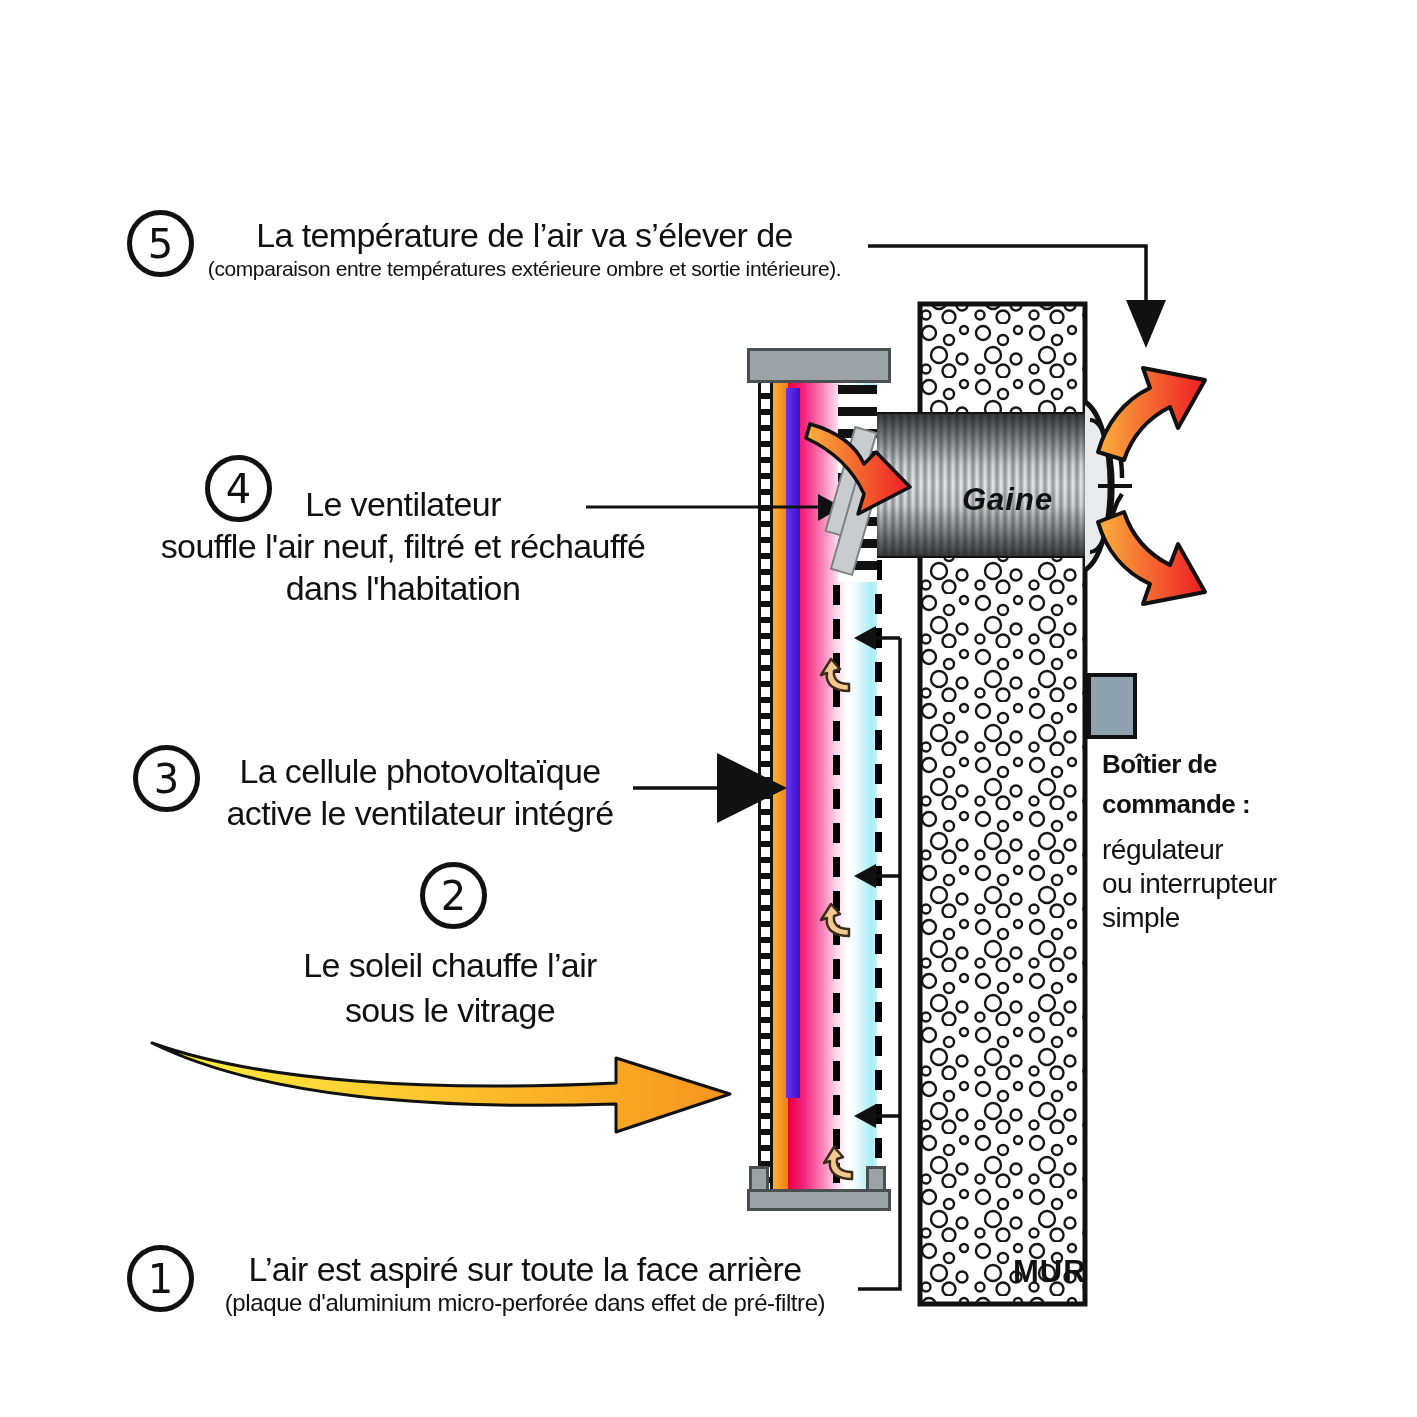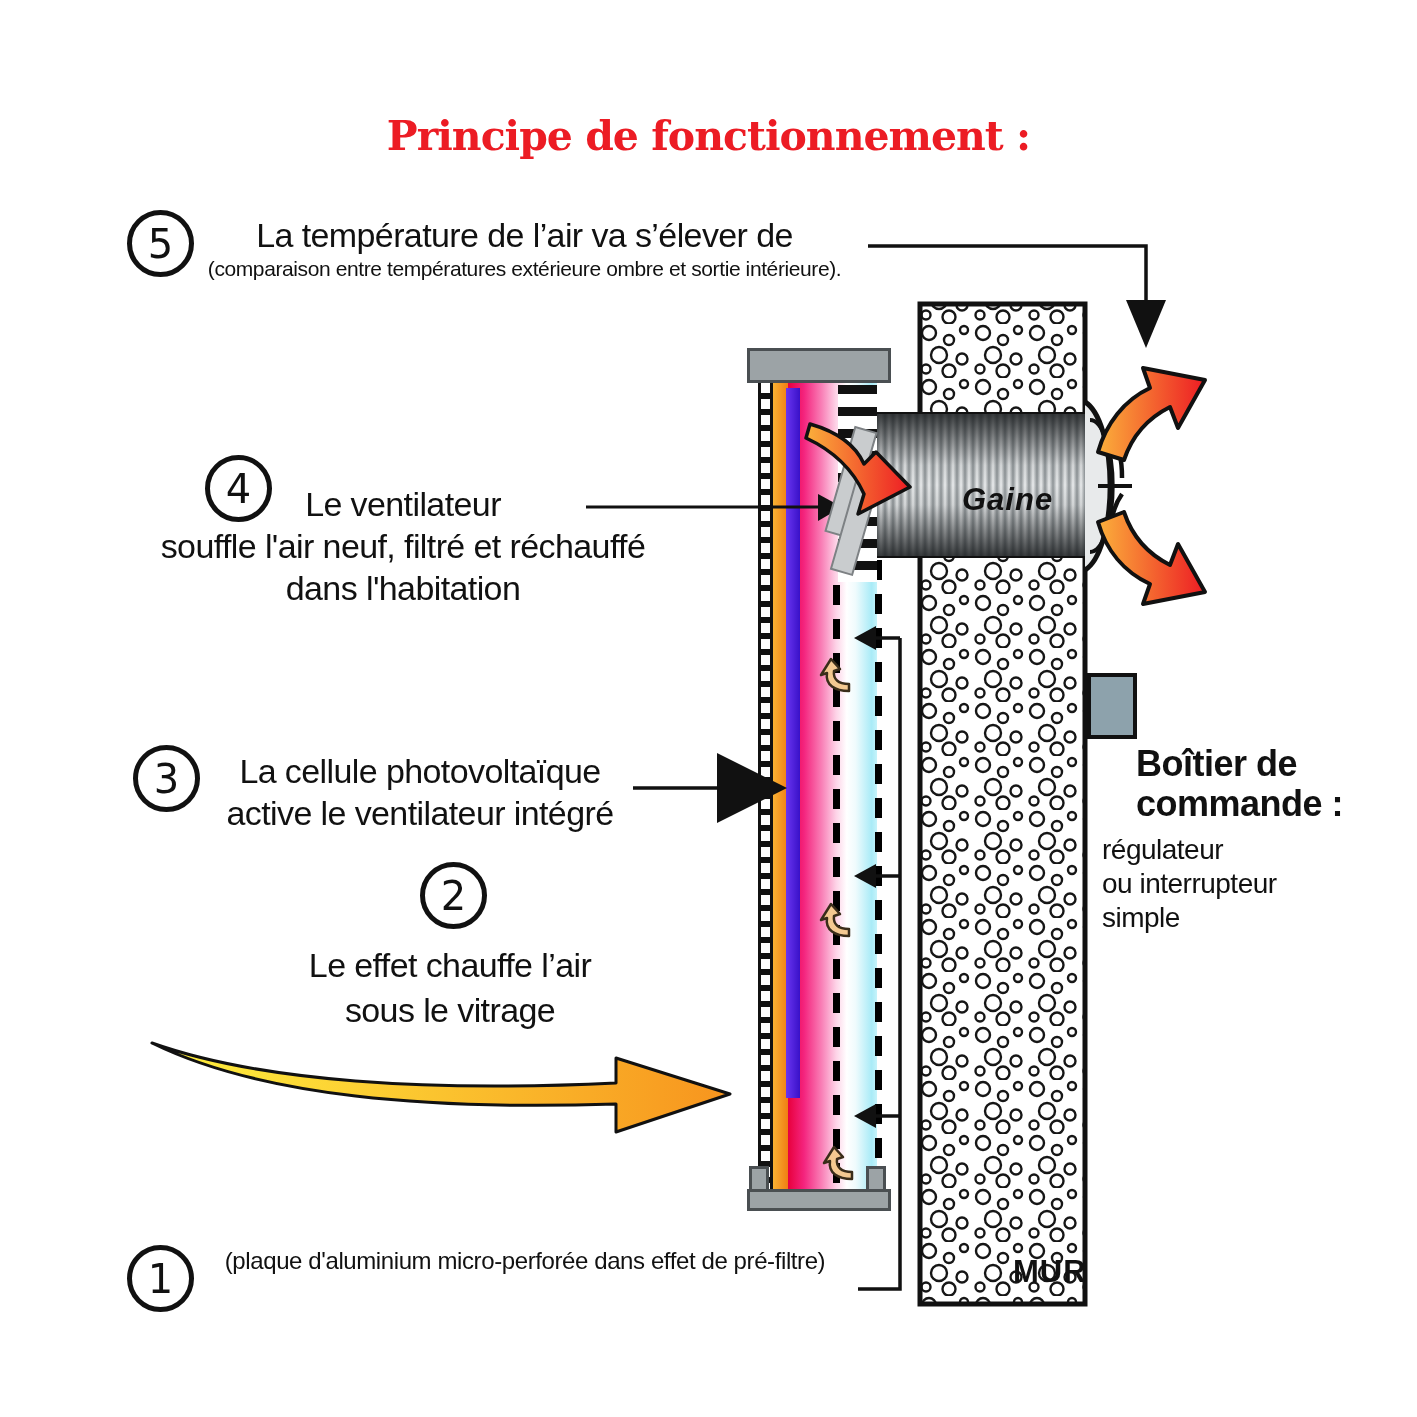--- a/index.html
+++ b/index.html
@@ -18,21 +18,21 @@
   .blabel{font-weight:bold;z-index:5;}
   
   .duct{left:877px;top:412px;width:208px;height:146px;z-index:2;
         background:repeating-linear-gradient(90deg,#8e9497 0px,#eceeef 4px,#8e9497 8px);}
   .duct-shade{position:absolute;inset:0;
         background:linear-gradient(180deg,rgba(25,28,30,.85) 0%,rgba(25,28,30,.08) 36%,rgba(255,255,255,0) 50%,rgba(25,28,30,.08) 64%,rgba(25,28,30,.85) 100%);
         border-top:2px solid #111;border-bottom:2px solid #111;}
   .gaine{left:962px;top:482px;font-size:31px;letter-spacing:1px;z-index:5;font-style:italic;}
   .mur{left:1013px;top:1254px;font-size:31px;letter-spacing:1px;z-index:5;}
   .ctrl-box{left:1087px;top:673px;width:42px;height:58px;background:#8DA2AC;border:4px solid #111;z-index:3;}
-  .ctrl-title{left:1102px;top:744px;width:210px;font-size:36px;line-height:40px;letter-spacing:-0.5px;text-align:left;margin-left:34px;}
+  .ctrl-title{left:1102px;top:744px;width:210px;font-size:26px;line-height:40px;letter-spacing:-0.5px;text-align:left;}
   .ctrl-desc{left:1102px;top:833px;width:230px;font-size:28px;line-height:34px;letter-spacing:-0.5px;z-index:5;}
   
   .cap-top{left:747px;top:348px;width:138px;height:29px;background:#9CA3A6;border:3px solid #4a4f52;z-index:3;}
   .cap-bot{left:747px;top:1189px;width:138px;height:16px;background:#9CA3A6;border:3px solid #4a4f52;z-index:3;}
   .leg{width:14px;height:26px;background:#9CA3A6;border:3px solid #4a4f52;z-index:3;}
   .hatch{left:758px;top:377px;width:9px;height:812px;z-index:2;
          background:repeating-linear-gradient(180deg,#111 0 6px,#fff 6px 16px);
          border-left:3px solid #111;border-right:3px solid #111;}
   .strip-orange{left:773px;top:377px;width:15px;height:812px;z-index:2;
          background:linear-gradient(90deg,#F9B233,#F07E13);}
@@ -44,21 +44,20 @@
   .grille{left:838px;top:385px;width:39px;height:197px;z-index:2;
         background:repeating-linear-gradient(180deg,#111 0 9px,#fff 9px 22px);}
   svg.layer{position:absolute;left:0;top:0;z-index:1;}
   svg.overlay{position:absolute;left:0;top:0;z-index:6;pointer-events:none;}
 </style>
 </head>
 <body>
 
 <div id="canvas">
 
-  <div class="abs title">Principe de fonctionnement :</div>
 
   <div class="abs num-circle" style="left:127px;top:210px;">
     <span>5</span>
   </div>
   <div class="abs step-text" style="left:172px;top:214px;width:705px;">
     <div>La température de l’air va s’élever de</div>
     <div class="note">(comparaison entre températures extérieure ombre et sortie intérieure).</div>
   </div>
 
   <div class="abs num-circle" style="left:205px;top:455px;">
@@ -75,28 +74,29 @@
   </div>
   <div class="abs step-text" style="left:95px;top:750px;width:650px;">
     <div>La cellule photovoltaïque</div>
     <div>active le ventilateur intégré</div>
   </div>
 
   <div class="abs num-circle" style="left:420px;top:862px;">
     <span>2</span>
   </div>
   <div class="abs step-text" style="left:125px;top:943px;width:650px;line-height:45px;">
-    <div>Le effet chauffe l’air</div>
+    <div>Le soleil chauffe l’air</div>
     <div>sous le vitrage</div>
   </div>
 
   <div class="abs num-circle" style="left:127px;top:1245px;">
     <span>1</span>
   </div>
   <div class="abs step-text" style="left:190px;top:1248px;width:670px;">
+    <div>L’air est aspiré sur toute la face arrière</div>
     <div class="note" style="font-size:24px;">(plaque d'aluminium micro-perforée dans effet de pré-filtre)</div>
   </div>
 
   <svg class="layer" width="1417" height="1417" viewBox="0 0 1417 1417">
     <defs>
       <pattern id="stip" width="54" height="54" patternUnits="userSpaceOnUse">
         <rect width="54" height="54" fill="#ffffff"></rect>
         <g fill="#ffffff" stroke="#161616" stroke-width="2.4">
           <circle cx="11" cy="9" r="7"></circle>
           <circle cx="31" cy="16" r="5"></circle>

